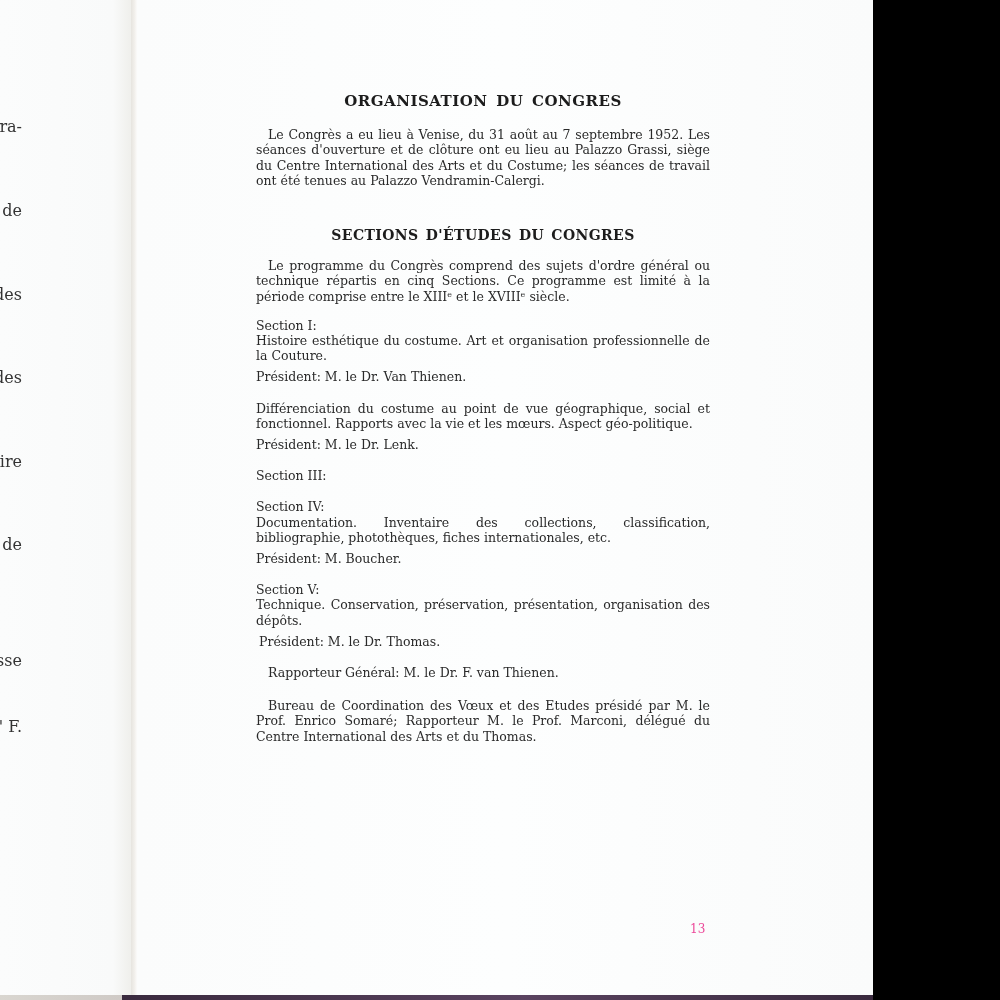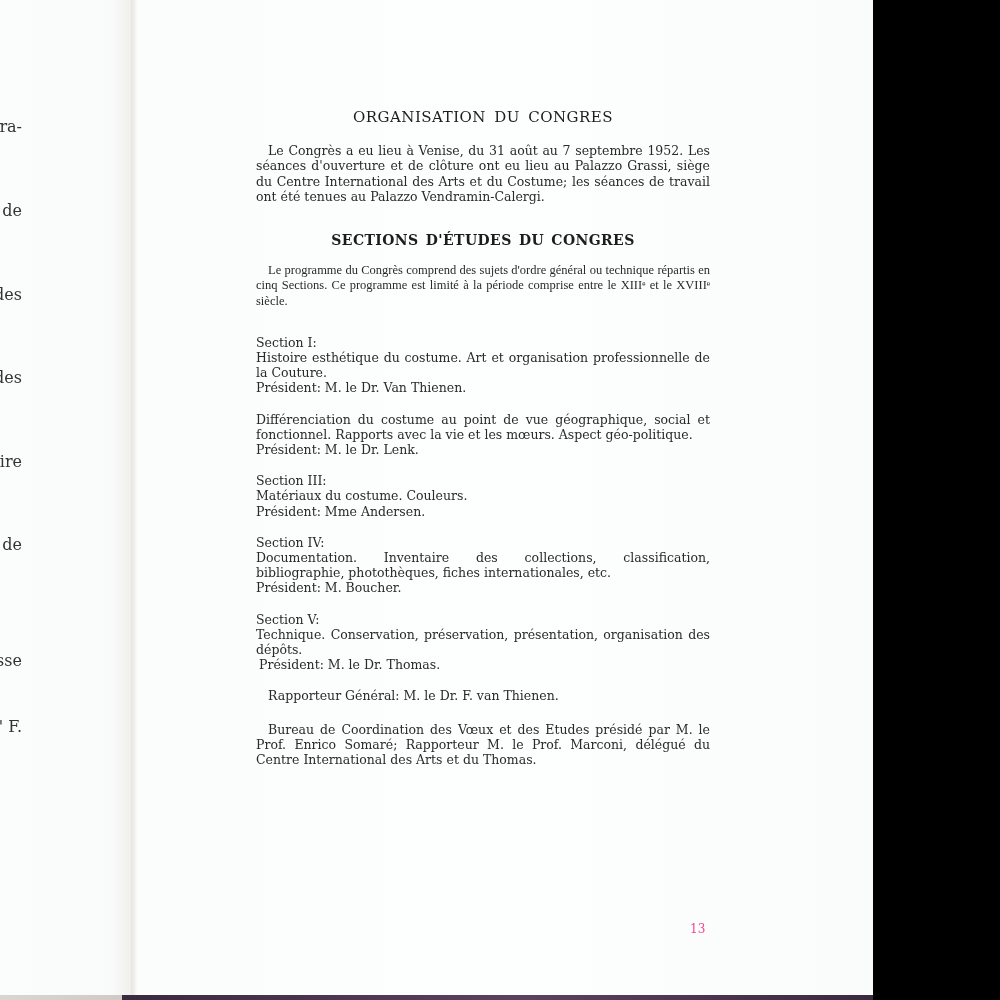--- a/index.html
+++ b/index.html
@@ -30,38 +30,38 @@
     background: linear-gradient(to right, #d9d6d0 0%, #cfcac6 14%, #3a2a3e 14%, #5a4360 60%, #3a2a3e 100%);
   }
   .black-area {
     position: absolute; left: 873px; top: 0; width: 127px; height: 1000px; background: #000;
   }
   .content {
     position: absolute; left: 256px; top: 94px; width: 454px;
     font-size: 12.5px; line-height: 15.2px;
   }
   .title {
-    text-align: center; font-weight: normal; font-size: 15px; letter-spacing: 0.5px;
-    margin: 16px 0 18px 0; color: #1c1c1c; word-spacing: 3px;
+    text-align: center; font-weight: bold; font-size: 15px; letter-spacing: 0.5px;
+    margin: 0 0 18px 0; color: #1c1c1c; word-spacing: 3px;
   }
   .subtitle {
     text-align: center; font-weight: bold; font-size: 14px; letter-spacing: 0.4px;
     margin: 0 0 15px 0; color: #1c1c1c; word-spacing: 2px;
   }
   p { margin: 0; text-align: justify; }
   .indent { text-indent: 12px; }
-  .intro { margin-bottom: 29px; }
-  .program { margin-bottom: 26px; font-family: Liberation Serif, serif; }
+  .intro { margin-bottom: 40px; }
+  .program { margin-bottom: 14px; }
   .section {
     display: flex; margin-bottom: 16px; flex-direction: column;
   }
   .section-label { width: 78px; flex: none; white-space: nowrap; }
   .section-body { flex: 1; }
   .section-body p { text-align: justify; }
-  .president { text-align: left; }
+  .president { text-align: left; margin-top: 6px; }
   .rapporteur { margin-top: 0; margin-bottom: 18px; text-indent: 12px; }
   .bureau { text-indent: 12px; }
   .page-number {
     position: absolute; left: 690px; top: 922px; font-size: 12px; color: #ec4899;
   }
 </style>
 </head>
 <body>
 
 <div class="left-page">
@@ -97,24 +97,20 @@
 
   <div class="section">
     <div class="section-body">
       <p>Différenciation du costume au point de vue géographique, social et fonctionnel. Rapports avec la vie et les mœurs. Aspect géo-politique.</p>
       <p class="president">Président: M. le Dr. Lenk.</p>
     </div>
   </div>
 
   <div class="section">
     <span class="section-label">Section III:</span>
-    <div class="section-body">
-      <p>Matériaux du costume. Couleurs.</p>
-      <p class="president">Président: Mme Andersen.</p>
-    </div>
   </div>
 
   <div class="section">
     <span class="section-label">Section IV:</span>
     <div class="section-body">
       <p>Documentation. Inventaire des collections, classification, bibliographie, photothèques, fiches internationales, etc.</p>
       <p class="president">Président: M. Boucher.</p>
     </div>
   </div>
 

